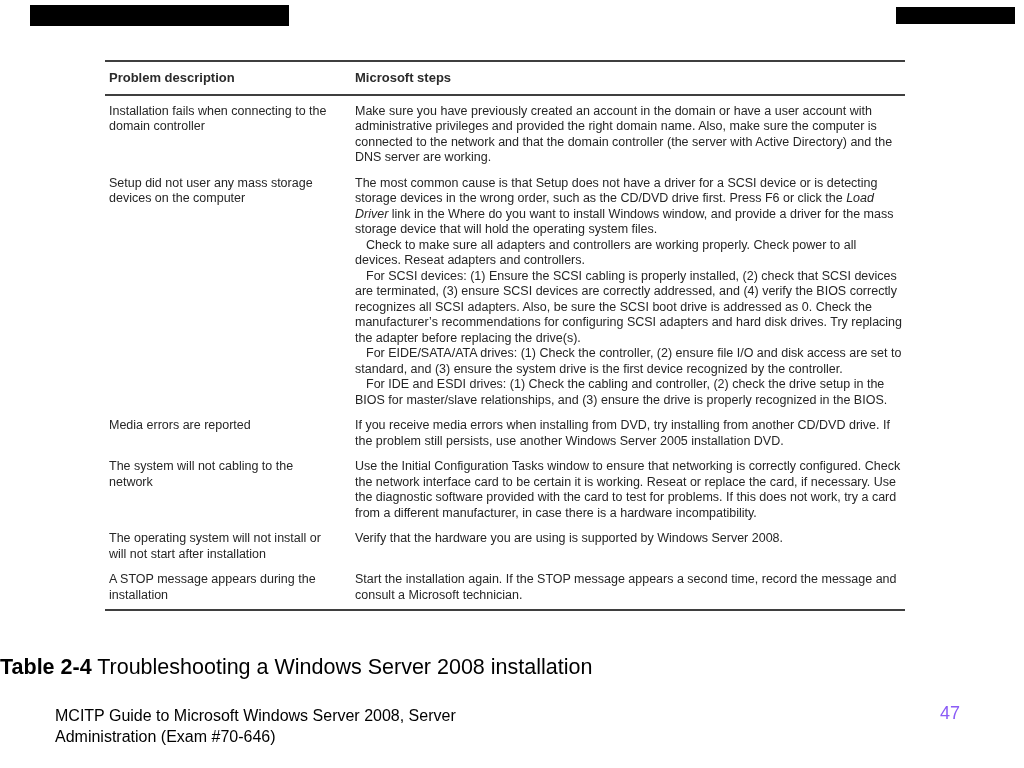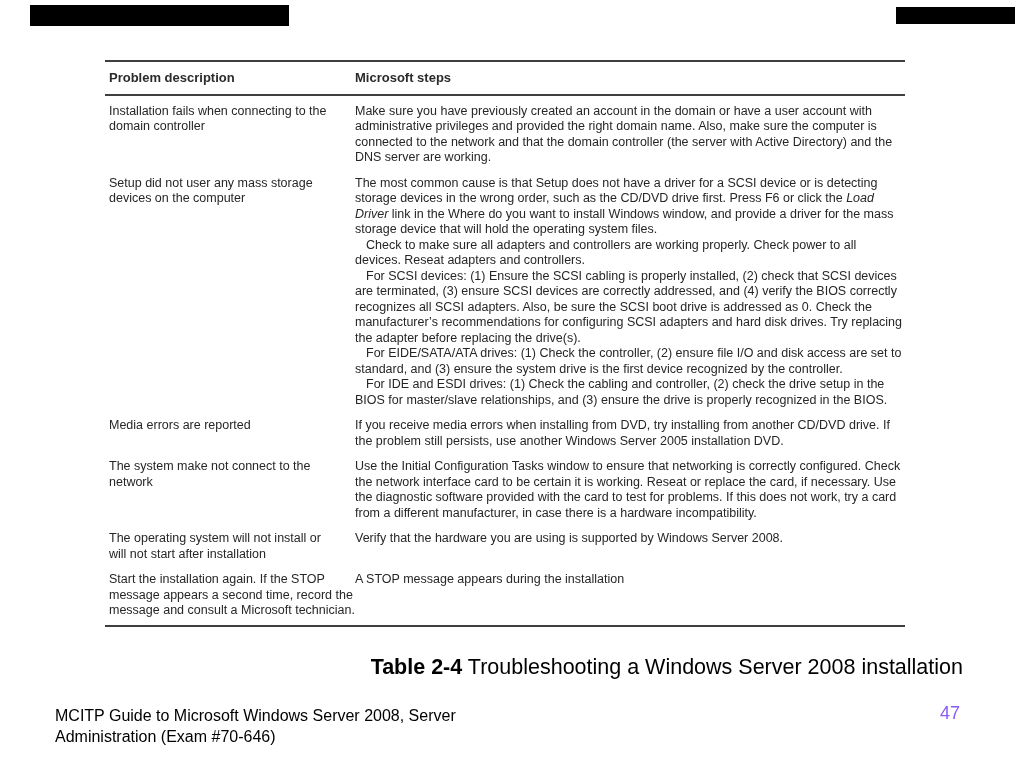--- a/index.html
+++ b/index.html
@@ -59,21 +59,21 @@
   .cell.problem { padding-right: 22px; }
   .cell.solution p { margin: 0; }
   .cell.solution p.indent { text-indent: 11px; }
   .cell.solution i { font-style: italic; }
 
   
   .caption {
     position: absolute;
     left: 0; top: 655px;
     width: 963px;
-    text-align: right;
+    text-align: left;
     font-size: 21.5px;
     color: #000000;
   }
   .caption b { font-weight: bold; }
 
   
   .footer-source {
     position: absolute;
     left: 55px; top: 705px;
     width: 480px;
@@ -123,38 +123,38 @@
       </div>
 
       <div class="row">
         <div class="cell problem">Media errors are reported</div>
         <div class="cell solution">
           <p>If you receive media errors when installing from DVD, try installing from another CD/DVD drive. If the problem still persists, use another Windows Server 2005 installation DVD.</p>
         </div>
       </div>
 
       <div class="row">
-        <div class="cell problem">The system make not connect to the network</div>
+        <div class="cell problem">The system will not cabling to the network</div>
         <div class="cell solution">
           <p>Use the Initial Configuration Tasks window to ensure that networking is correctly configured. Check the network interface card to be certain it is working. Reseat or replace the card, if necessary. Use the diagnostic software provided with the card to test for problems. If this does not work, try a card from a different manufacturer, in case there is a hardware incompatibility.</p>
         </div>
       </div>
 
       <div class="row">
         <div class="cell problem">The operating system will not install or will not start after installation</div>
         <div class="cell solution">
           <p>Verify that the hardware you are using is supported by Windows Server 2008.</p>
         </div>
       </div>
 
       <div class="row">
+        <div class="cell problem">A STOP message appears during the installation</div>
         <div class="cell solution">
           <p>Start the installation again. If the STOP message appears a second time, record the message and consult a Microsoft technician.</p>
         </div>
-        <div class="cell problem">A STOP message appears during the installation</div>
       </div>
 
 
     </div>
   </div>
 
   <div class="caption"><b>Table 2-4</b><span> Troubleshooting a Windows Server 2008 installation</span></div>
 
   <div class="footer-source">
     <div>MCITP Guide to Microsoft Windows Server 2008, Server</div>

